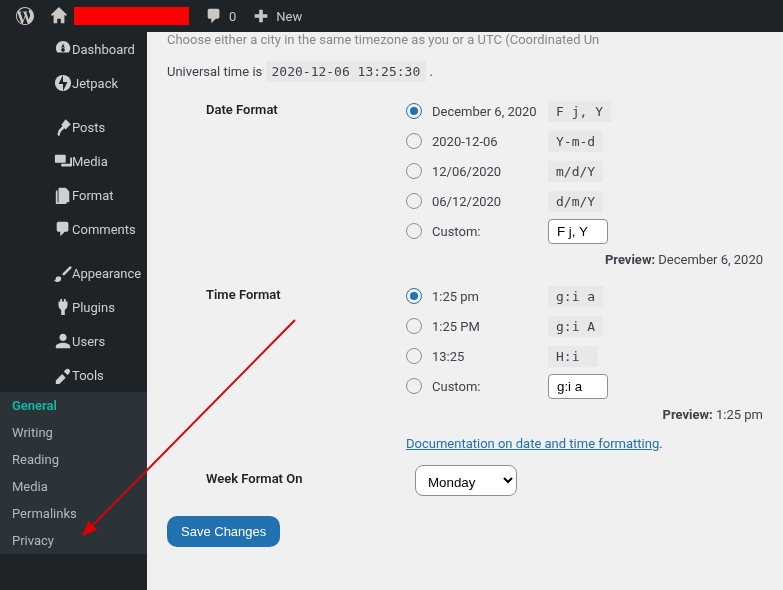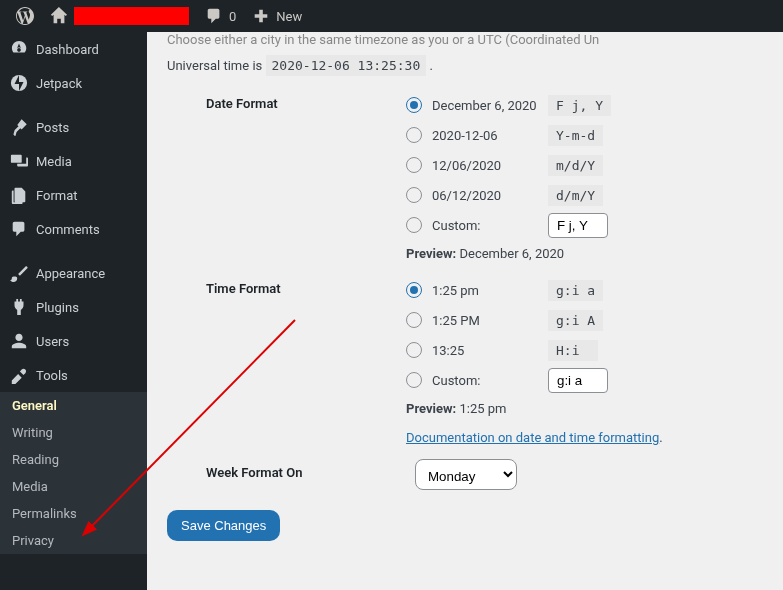--- a/index.html
+++ b/index.html
@@ -1,42 +1,42 @@
 <!DOCTYPE html>
 <html><head>
 <meta charset="utf-8">
 <style>
 * { box-sizing: border-box; margin: 0; padding: 0; }
 body { font-family: -apple-system, BlinkMacSystemFont, "Segoe UI", Roboto, sans-serif; font-size: 13px; color: #3c434a; background: #f0f0f1; width: 783px; height: 590px; overflow: hidden; position: relative; }
 .toolbar { background: #1d2327; height: 32px; display: flex; align-items: center; padding: 0 8px; color: #cbc8c4; }
 .toolbar-item { display: flex; align-items: center; padding: 0 8px; height: 32px; cursor: pointer; gap: 6px; }
 .redacted { background: #f00; width: 115px; height: 18px; display: inline-block; }
 .sidebar { position: absolute; top: 32px; left: 0; bottom: 0; width: 147px; background: #1d2327; color: #f0f0f1; overflow: hidden; }
-.menu-item { display: flex; align-items: center; padding: 8px 10px; cursor: pointer; color: #cbd0d4; gap: 8px; }
+.menu-item { display: flex; align-items: center; padding: 8px 10px; cursor: pointer; color: #cbd0d4; gap: 0; margin-left: 44px; }
 .menu-item.current { background: #2271b1; color: #fff; position: relative; }
 .menu-item.current::after { content: ''; position: absolute; right: -8px; top: 50%; transform: translateY(-50%); border: 8px solid transparent; border-right-color: #f0f0f1; }
 .menu-sep { height: 10px; }
 .submenu { background: #2c3338; }
 .sub-item { padding: 6px 12px; cursor: pointer; color: #b4b9be; font-size: 13px; }
-.sub-item.current { color: #fef9c3; font-weight: 600; }
+.sub-item.current { color: #14b8a6; font-weight: 600; }
 .content { position: absolute; top: 32px; left: 147px; right: 0; bottom: 0; padding: 0 20px 20px; overflow: hidden; }
 .form-row { display: flex; margin-top: 14px; }
 .form-row .lbl { width: 200px; font-weight: 600; color: #1d2327; padding-top: 6px; margin-left: 39px; }
 .form-row .fld { flex: 1; }
 .truncated { color: #888; font-size: 13px; }
-.utc-line { margin-top: 8px; font-size: 13px; }
+.utc-line { margin-top: 14px; font-size: 13px; }
 .code { background: #e8e8e8; padding: 3px 6px; font-family: Consolas, monospace; display: inline-block; }
 .radio-row { display: flex; align-items: center; height: 30px; gap: 0; margin-bottom: 0; }
 .radio { appearance: none; width: 16px; height: 16px; border: 1px solid #8c8f94; border-radius: 50%; margin-right: 10px; position: relative; }
 .radio:checked { border-color: #2271b1; }
 .radio:checked::after { content: ''; position: absolute; left: 3px; top: 3px; width: 8px; height: 8px; background: #2271b1; border-radius: 50%; }
 .radio-label { width: 116px; }
 .fmt-code { background: #e8e8e8; padding: 3px 8px; font-family: Consolas, monospace; min-width: 50px; text-align: left; }
 .custom-input { border: 1px solid #8c8f94; padding: 4px 8px; width: 60px; border-radius: 4px; }
-.preview { margin-top: 6px; font-size: 13px; }
+.preview { margin-top: 6px; font-size: 13px; text-align: right; }
 .doc-link { color: #2271b1; text-decoration: underline; cursor: pointer; margin-top: 14px; display: inline-block; }
 .select { border: 1px solid #8c8f94; padding: 8px 24px 4px 8px; border-radius: 8px; background: #fff; margin-left: 9px; }
 .btn-primary { background: #2271b1; color: #fff; border: none; padding: 8px 14px; border-radius: 10px; cursor: pointer; font-size: 13px; margin-top: 20px; }
 .icon { width: 18px; height: 18px; fill: currentColor; flex-shrink: 0; }
 .arrow { position: absolute; pointer-events: none; z-index: 5; }
 </style>
 </head>
 <body>
 
 <div class="toolbar">

